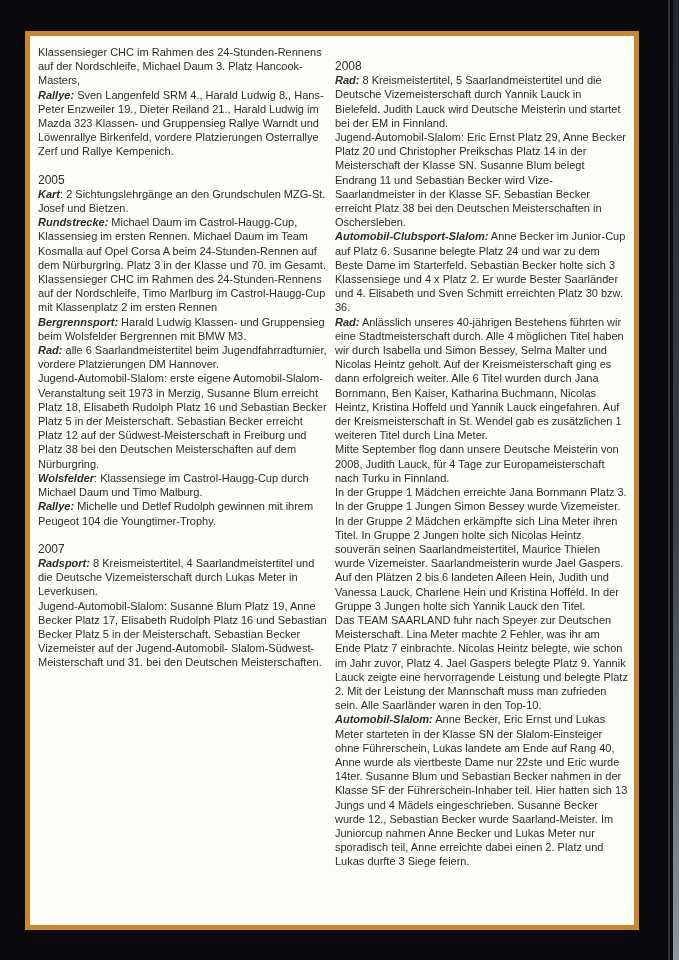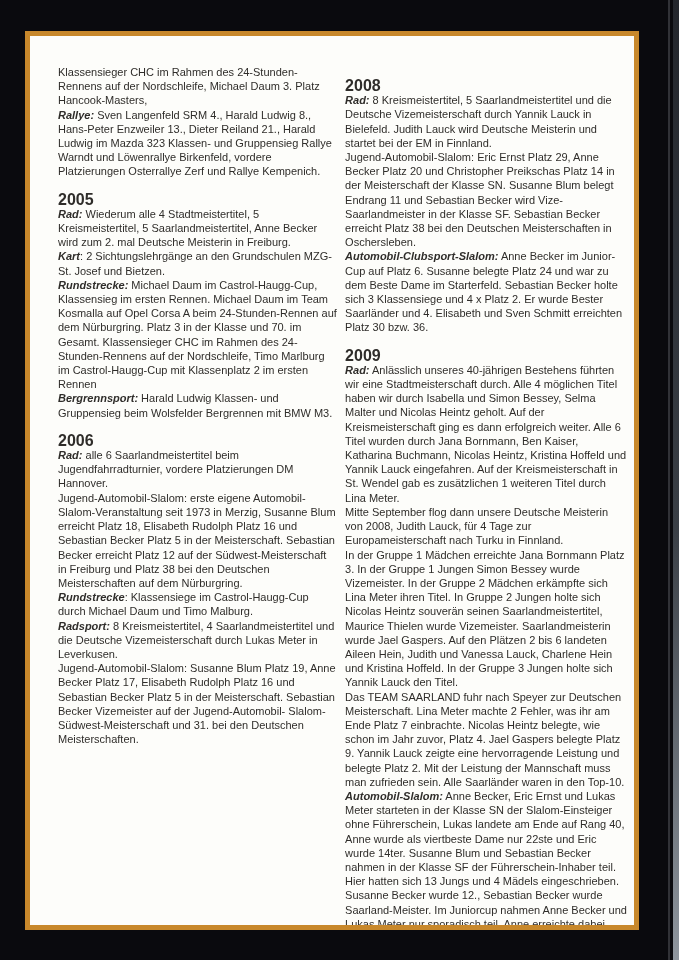--- a/index.html
+++ b/index.html
@@ -41,78 +41,76 @@
     width: 614px;
     height: 899px;
     box-sizing: border-box;
     border: 5px solid var(--frame, #c8882b);
     background: var(--paper, #fdfdfa);
     overflow: hidden;
   }
   .paper-inner {
     position: absolute;
     inset: 0;
-    padding: 9px 6px 0 28px;
+    padding: 9px 6px 0 8px;
     box-sizing: border-box;
-    margin-top: 20px;
   }
   .columns {
     display: flex;
     align-items: flex-start;
   }
   .column {
     color: var(--ink, #2f2d2a);
     font-size: 11px;
     line-height: 14.2px;
   }
   .column.left  { width: 290px; margin-right: 8px; }
   .column.right { width: 294px; }
   .para {
     margin: 0;
   }
   .year {
     margin: 14px 0 0 0;
-    font-size: 16px;
+    font-size: 12px;
     line-height: 14.2px;
-    font-weight: bold;
+    font-weight: normal;
   }
   strong { font-weight: bold; font-style: italic; }
 </style>
 </head>
 <body style="--bg: #0a0a0e; --frame: #c8882b; --paper: #fdfdfa; --ink: #2f2d2a;">
 
 <div class="scan-bg">
   <div class="scan-edge-line"></div>
   <div class="scan-edge-strip"></div>
 </div>
 
 <div class="paper">
   <div class="paper-inner">
     <div class="columns">
       <div class="column left">
           <p class="para"><span>Klassensieger CHC im Rahmen des 24-Stunden-Rennens auf der Nordschleife, Michael Daum 3. Platz Hancook-Masters,</span></p>
-          <p class="para"><strong>Rallye:</strong><span> Sven Langenfeld SRM 4., Harald Ludwig 8., Hans-Peter Enzweiler 13., Dieter Reiland 21., Harald Ludwig im Mazda 323 Klassen- und Gruppensieg Rallye Warndt und Löwenrallye Birkenfeld, vordere Platzierungen Osterrallye Zerf und Rallye Kempenich.</span></p>
+          <p class="para"><strong>Rallye:</strong><span> Sven Langenfeld SRM 4., Harald Ludwig 8., Hans-Peter Enzweiler 19., Dieter Reiland 21., Harald Ludwig im Mazda 323 Klassen- und Gruppensieg Rallye Warndt und Löwenrallye Birkenfeld, vordere Platzierungen Osterrallye Zerf und Rallye Kempenich.</span></p>
           <h3 class="year">2005</h3>
-          <p class="para"><strong>Rad:</strong><span> Wiederum alle 4 Stadtmeistertitel, 5 Kreismeistertitel, 5 Saarlandmeistertitel, Anne Becker wird zum 2. mal Deutsche Meisterin in Freiburg.</span></p>
           <p class="para"><strong>Kart</strong><span>: 2 Sichtungslehrgänge an den Grundschulen MZG-St. Josef und Bietzen.</span></p>
           <p class="para"><strong>Rundstrecke:</strong><span> Michael Daum im Castrol-Haugg-Cup, Klassensieg im ersten Rennen. Michael Daum im Team Kosmalla auf Opel Corsa A beim 24-Stunden-Rennen auf dem Nürburgring. Platz 3 in der Klasse und 70. im Gesamt. Klassensieger CHC im Rahmen des 24-Stunden-Rennens auf der Nordschleife, Timo Marlburg im Castrol-Haugg-Cup mit Klassenplatz 2 im ersten Rennen</span></p>
           <p class="para"><strong>Bergrennsport:</strong><span> Harald Ludwig Klassen- und Gruppensieg beim Wolsfelder Bergrennen mit BMW M3.</span></p>
-          <h3 class="year">2006</h3>
           <p class="para"><strong>Rad:</strong><span> alle 6 Saarlandmeistertitel beim Jugendfahrradturnier, vordere Platzierungen DM Hannover.</span></p>
           <p class="para"><span>Jugend-Automobil-Slalom: erste eigene Automobil-Slalom-Veranstaltung seit 1973 in Merzig, Susanne Blum erreicht Platz 18, Elisabeth Rudolph Platz 16 und Sebastian Becker Platz 5 in der Meisterschaft. Sebastian Becker erreicht Platz 12 auf der Südwest-Meisterschaft in Freiburg und Platz 38 bei den Deutschen Meisterschaften auf dem Nürburgring.</span></p>
-          <p class="para"><strong>Rundstrecke</strong><span>: Klassensiege im Castrol-Haugg-Cup durch Michael Daum und Timo Malburg.</span></p>
+          <p class="para"><strong>Wolsfelder</strong><span>: Klassensiege im Castrol-Haugg-Cup durch Michael Daum und Timo Malburg.</span></p>
+          <p class="para"><strong>Rallye:</strong><span> Michelle und Detlef Rudolph gewinnen mit ihrem Peugeot 104 die Youngtimer-Trophy.</span></p>
+          <h3 class="year">2007</h3>
           <p class="para"><strong>Radsport:</strong><span> 8 Kreismeistertitel, 4 Saarlandmeistertitel und die Deutsche Vizemeisterschaft durch Lukas Meter in Leverkusen.</span></p>
           <p class="para"><span>Jugend-Automobil-Slalom: Susanne Blum Platz 19, Anne Becker Platz 17, Elisabeth Rudolph Platz 16 und Sebastian Becker Platz 5 in der Meisterschaft. Sebastian Becker Vizemeister auf der Jugend-Automobil- Slalom-Südwest-Meisterschaft und 31. bei den Deutschen Meisterschaften.</span></p>
         </div>
       <div class="column right">
           <h3 class="year">2008</h3>
           <p class="para"><strong>Rad:</strong><span> 8 Kreismeistertitel, 5 Saarlandmeistertitel und die Deutsche Vizemeisterschaft durch Yannik Lauck in Bielefeld. Judith Lauck wird Deutsche Meisterin und startet bei der EM in Finnland.</span></p>
           <p class="para"><span>Jugend-Automobil-Slalom: Eric Ernst Platz 29, Anne Becker Platz 20 und Christopher Preikschas Platz 14 in der Meisterschaft der Klasse SN. Susanne Blum belegt Endrang 11 und Sebastian Becker wird Vize-Saarlandmeister in der Klasse SF. Sebastian Becker erreicht Platz 38 bei den Deutschen Meisterschaften in Oschersleben.</span></p>
           <p class="para"><strong>Automobil-Clubsport-Slalom:</strong><span> Anne Becker im Junior-Cup auf Platz 6. Susanne belegte Platz 24 und war zu dem Beste Dame im Starterfeld. Sebastian Becker holte sich 3 Klassensiege und 4 x Platz 2. Er wurde Bester Saarländer und 4. Elisabeth und Sven Schmitt erreichten Platz 30 bzw. 36.</span></p>
-          <h3 class="year">2009</h3>
           <p class="para"><strong>Rad:</strong><span> Anlässlich unseres 40-jährigen Bestehens führten wir eine Stadtmeisterschaft durch. Alle 4 möglichen Titel haben wir durch Isabella und Simon Bessey, Selma Malter und Nicolas Heintz geholt. Auf der Kreismeisterschaft ging es dann erfolgreich weiter. Alle 6 Titel wurden durch Jana Bornmann, Ben Kaiser, Katharina Buchmann, Nicolas Heintz, Kristina Hoffeld und Yannik Lauck eingefahren. Auf der Kreismeisterschaft in St. Wendel gab es zusätzlichen 1 weiteren Titel durch Lina Meter.</span></p>
           <p class="para"><span>Mitte September flog dann unsere Deutsche Meisterin von 2008, Judith Lauck, für 4 Tage zur Europameisterschaft nach Turku in Finnland.</span></p>
           <p class="para"><span>In der Gruppe 1 Mädchen erreichte Jana Bornmann Platz 3. In der Gruppe 1 Jungen Simon Bessey wurde Vizemeister. In der Gruppe 2 Mädchen erkämpfte sich Lina Meter ihren Titel. In Gruppe 2 Jungen holte sich Nicolas Heintz souverän seinen Saarlandmeistertitel, Maurice Thielen wurde Vizemeister. Saarlandmeisterin wurde Jael Gaspers. Auf den Plätzen 2 bis 6 landeten Aileen Hein, Judith und Vanessa Lauck, Charlene Hein und Kristina Hoffeld. In der Gruppe 3 Jungen holte sich Yannik Lauck den Titel.</span></p>
           <p class="para"><span>Das TEAM SAARLAND fuhr nach Speyer zur Deutschen Meisterschaft. Lina Meter machte 2 Fehler, was ihr am Ende Platz 7 einbrachte. Nicolas Heintz belegte, wie schon im Jahr zuvor, Platz 4. Jael Gaspers belegte Platz 9. Yannik Lauck zeigte eine hervorragende Leistung und belegte Platz 2. Mit der Leistung der Mannschaft muss man zufrieden sein. Alle Saarländer waren in den Top-10.</span></p>
           <p class="para"><strong>Automobil-Slalom:</strong><span> Anne Becker, Eric Ernst und Lukas Meter starteten in der Klasse SN der Slalom-Einsteiger ohne Führerschein, Lukas landete am Ende auf Rang 40, Anne wurde als viertbeste Dame nur 22ste und Eric wurde 14ter. Susanne Blum und Sebastian Becker nahmen in der Klasse SF der Führerschein-Inhaber teil. Hier hatten sich 13 Jungs und 4 Mädels eingeschrieben. Susanne Becker wurde 12., Sebastian Becker wurde Saarland-Meister. Im Juniorcup nahmen Anne Becker und Lukas Meter nur sporadisch teil, Anne erreichte dabei einen 2. Platz und Lukas durfte 3 Siege feiern.</span></p>
         </div>
     </div>
   </div>
 </div>
 

